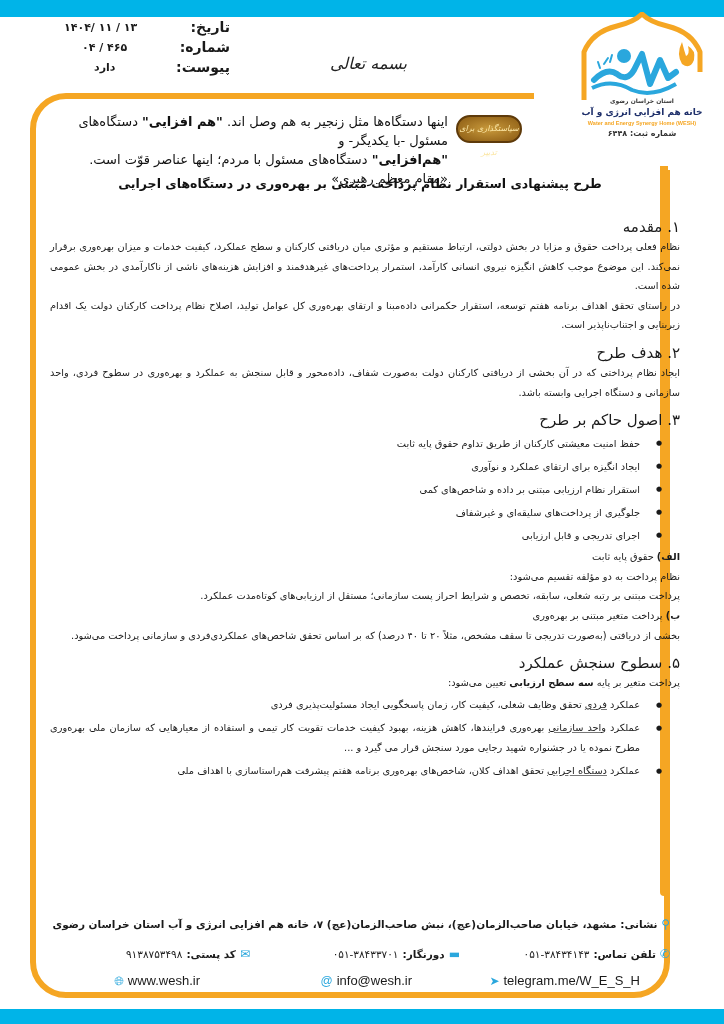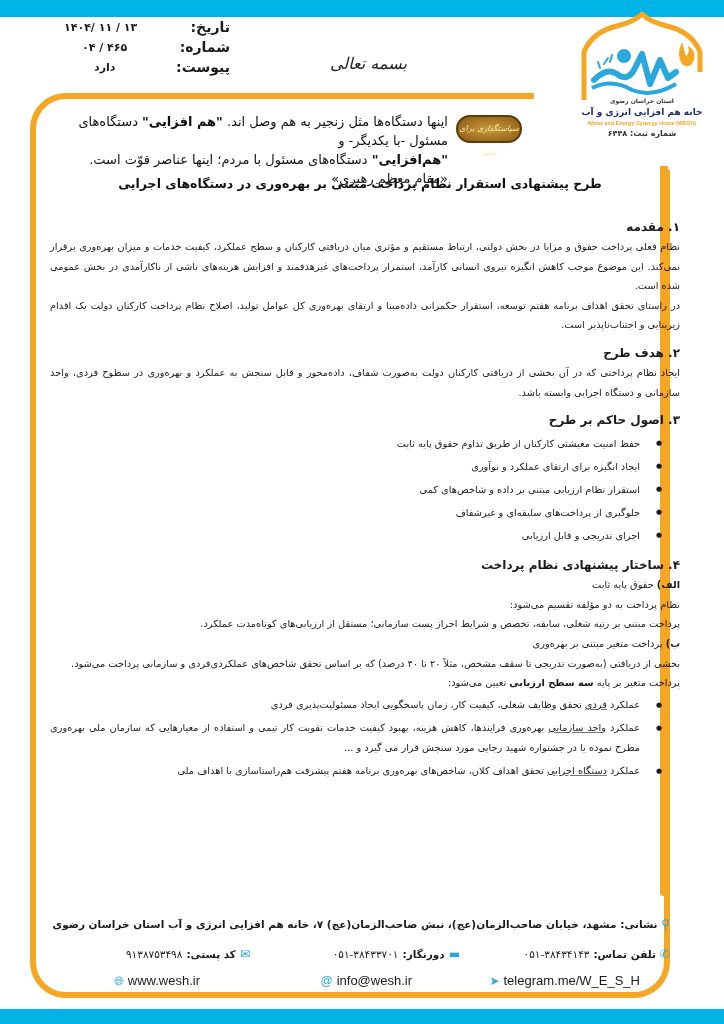--- a/index.html
+++ b/index.html
@@ -37,21 +37,21 @@
       position: absolute; left: 456px; top: 115px; width: 66px; height: 28px;
       border-radius: 14px; background: radial-gradient(ellipse at center, #c99a3c 0%, #8a5a12 100%);
       border: 2px solid #5e3a0a; color: #fbe6a4; font-size: 8px; text-align: center; line-height: 24px; font-style: italic;
     }
     .quote { position: absolute; left: 58px; top: 112px; width: 390px; font-size: 13px; line-height: 19px; text-align: right; color: #111; }
     .quote b { font-weight: bold; }
 
     .title { position: absolute; left: 100px; top: 176px; width: 520px; text-align: center; font-size: 12.5px; font-weight: bold; color: #111; }
 
     .content { position: absolute; left: 50px; top: 217px; width: 630px; font-size: 9.8px; line-height: 19.6px; text-align: justify; text-align-last: right; }
-    .sec-h { font-weight: bold; font-size: 12px; margin-top: 8px; line-height: 20px; }
+    .sec-h { font-weight: normal; font-size: 15px; margin-top: 8px; line-height: 20px; }
     .sec-h:first-child { margin-top: 0; }
     p.para { margin: 0; }
     ul.bul { list-style: none; margin: 2px 0 0 0; padding-right: 18px; }
     ul.bul li { position: relative; padding-right: 22px; line-height: 23px; }
     ul.bul li::before { content: "●"; position: absolute; right: 0; top: 0; font-size: 7px; }
     ul.bul2 li { line-height: 20px; margin-bottom: 3px; }
     .u { text-decoration: underline; text-decoration-color: #777; }
     .sub-h { font-weight: bold; }
 
     
@@ -126,31 +126,31 @@
 
   <div class="sec-h">۳. اصول حاکم بر طرح</div>
   <ul class="bul">
     <li>حفظ امنیت معیشتی کارکنان از طریق تداوم حقوق پایه ثابت</li>
     <li>ایجاد انگیزه برای ارتقای عملکرد و نوآوری</li>
     <li>استقرار نظام ارزیابی مبتنی بر داده و شاخص‌های کمی</li>
     <li>جلوگیری از پرداخت‌های سلیقه‌ای و غیرشفاف</li>
     <li>اجرای تدریجی و قابل ارزیابی</li>
   </ul>
 
-  <div class="sec-h">۴. ساختار پیشنهادی نظام پرداخت</div>
   <p class="para">
     <span class="sub-h">الف)</span><span> حقوق پایه ثابت</span>
   </p>
   <p class="para">نظام پرداخت به دو مؤلفه تقسیم می‌شود:</p>
   <p class="para">پرداخت مبتنی بر رتبه شغلی، سابقه، تخصص و شرایط احراز پست سازمانی؛ مستقل از ارزیابی‌های کوتاه‌مدت عملکرد.</p>
   <p class="para">
     <span class="sub-h">ب)</span><span> پرداخت متغیر مبتنی بر بهره‌وری</span>
   </p>
   <p class="para">بخشی از دریافتی (به‌صورت تدریجی تا سقف مشخص، مثلاً ۲۰ تا ۴۰ درصد) که بر اساس تحقق شاخص‌های عملکردی‌فردی و سازمانی پرداخت می‌شود.</p>
 
+  <div class="sec-h">۵. سطوح سنجش عملکرد</div>
   <p class="para">
     <span>پرداخت متغیر بر پایه </span><b>سه سطح ارزیابی</b><span> تعیین می‌شود:</span>
   </p>
   <ul class="bul bul2">
     <li><span>عملکرد </span><span class="u">فردی</span><span> تحقق وظایف شغلی، کیفیت کار، زمان پاسخگویی ایجاد مسئولیت‌پذیری فردی</span></li>
     <li><span>عملکرد </span><span class="u">واحد سازمانی</span><span> بهره‌وری فرایندها، کاهش هزینه، بهبود کیفیت خدمات تقویت کار تیمی و استفاده از معیارهایی که سازمان ملی بهره‌وری مطرح نموده یا در جشنواره شهید رجایی مورد سنجش قرار می گیرد و ...</span></li>
     <li><span>عملکرد </span><span class="u">دستگاه اجرایی</span><span> تحقق اهداف کلان، شاخص‌های بهره‌وری برنامه هفتم پیشرفت هم‌راستاسازی با اهداف ملی</span></li>
   </ul>
 </div>
 

